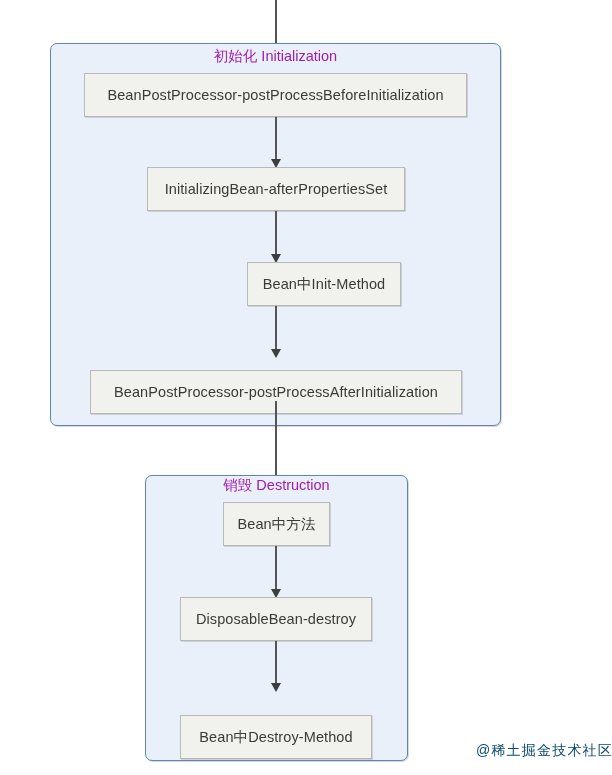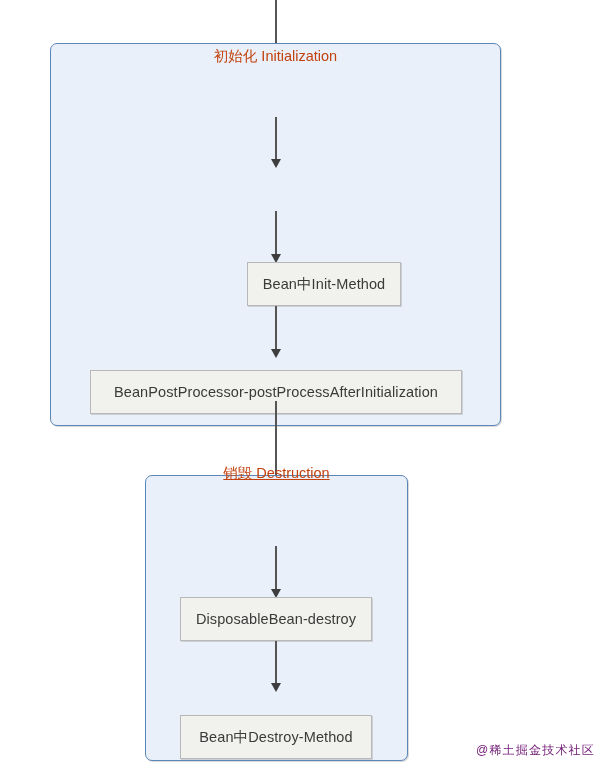--- a/index.html
+++ b/index.html
@@ -28,21 +28,21 @@
     border-radius: 7px;
     box-sizing: border-box;
     box-shadow: 1px 1px 0 rgba(120,120,120,0.28);
   }
   .phase-title {
     position: absolute;
     left: 0;
     right: 0;
     text-align: center;
     font-size: 14.5px;
-    color: #c2410c;
+    color: #a21caf;
     line-height: 1;
     white-space: nowrap;
     pointer-events: none;
   }
 
   
   .node {
     position: absolute;
     background: #f1f1ed;
     border: 1px solid #b8b8b8;
@@ -78,47 +78,49 @@
     width: 0;
     height: 0;
     border-left: 5px solid transparent;
     border-right: 5px solid transparent;
     border-top: 9px solid #3d3d3d;
   }
 
   
   .watermark {
     position: absolute;
-    font-size: 12px;
-    color: #701a75;
+    font-size: 14px;
+    color: #0c4a6e;
     letter-spacing: 1.2px;
     white-space: nowrap;
     user-select: none;
   }
 </style>
 </head>
 <body>
 
 <div id="canvas">
 
   <div class="connector" style="left:268px; top:0px; width:16px; height:74px;">
     <div class="shaft" style="height:66px;"></div>
     <div class="head"></div>
   </div>
 
   <div class="phase" style="left:50px; top:43px; width:451px; height:383px;"></div>
 
   <div class="phase-title" style="left:50px; width:451px; top:49px;">初始化 Initialization</div>
 
+  <div class="node" style="left:84px; top:73px; width:383px; height:44px;">BeanPostProcessor-postProcessBeforeInitialization</div>
 
   <div class="connector" style="left:268px; top:117px; width:16px; height:51px;">
     <div class="shaft" style="height:43px;"></div>
     <div class="head"></div>
   </div>
 
+  <div class="node" style="left:147px; top:167px; width:258px; height:44px;">InitializingBean-afterPropertiesSet</div>
 
   <div class="connector" style="left:268px; top:211px; width:16px; height:52px;">
     <div class="shaft" style="height:44px;"></div>
     <div class="head"></div>
   </div>
 
   <div class="node" style="left:199px; top:262px; width:154px; height:44px;margin-left:48px;">Bean中Init-Method</div>
 
   <div class="connector" style="left:268px; top:306px; width:16px; height:52px;">
     <div class="shaft" style="height:44px;"></div>
@@ -127,22 +129,23 @@
 
   <div class="node" style="left:90px; top:370px; width:372px; height:44px;">BeanPostProcessor-postProcessAfterInitialization</div>
 
   <div class="connector" style="left:268px; top:401px; width:16px; height:102px;">
     <div class="shaft" style="height:94px;"></div>
     <div class="head"></div>
   </div>
 
   <div class="phase" style="left:145px; top:475px; width:263px; height:286px;"></div>
 
-  <div class="phase-title" style="left:145px; width:263px; top:466px;text-decoration:underline;">销毁 Destruction</div>
+  <div class="phase-title" style="left:145px; width:263px; top:478px;">销毁 Destruction</div>
 
+  <div class="node" style="left:223px; top:502px; width:107px; height:44px;">Bean中方法</div>
 
   <div class="connector" style="left:268px; top:546px; width:16px; height:52px;">
     <div class="shaft" style="height:44px;"></div>
     <div class="head"></div>
   </div>
 
   <div class="node" style="left:180px; top:597px; width:192px; height:44px;">DisposableBean-destroy</div>
 
   <div class="connector" style="left:268px; top:641px; width:16px; height:51px;">
     <div class="shaft" style="height:43px;"></div>

